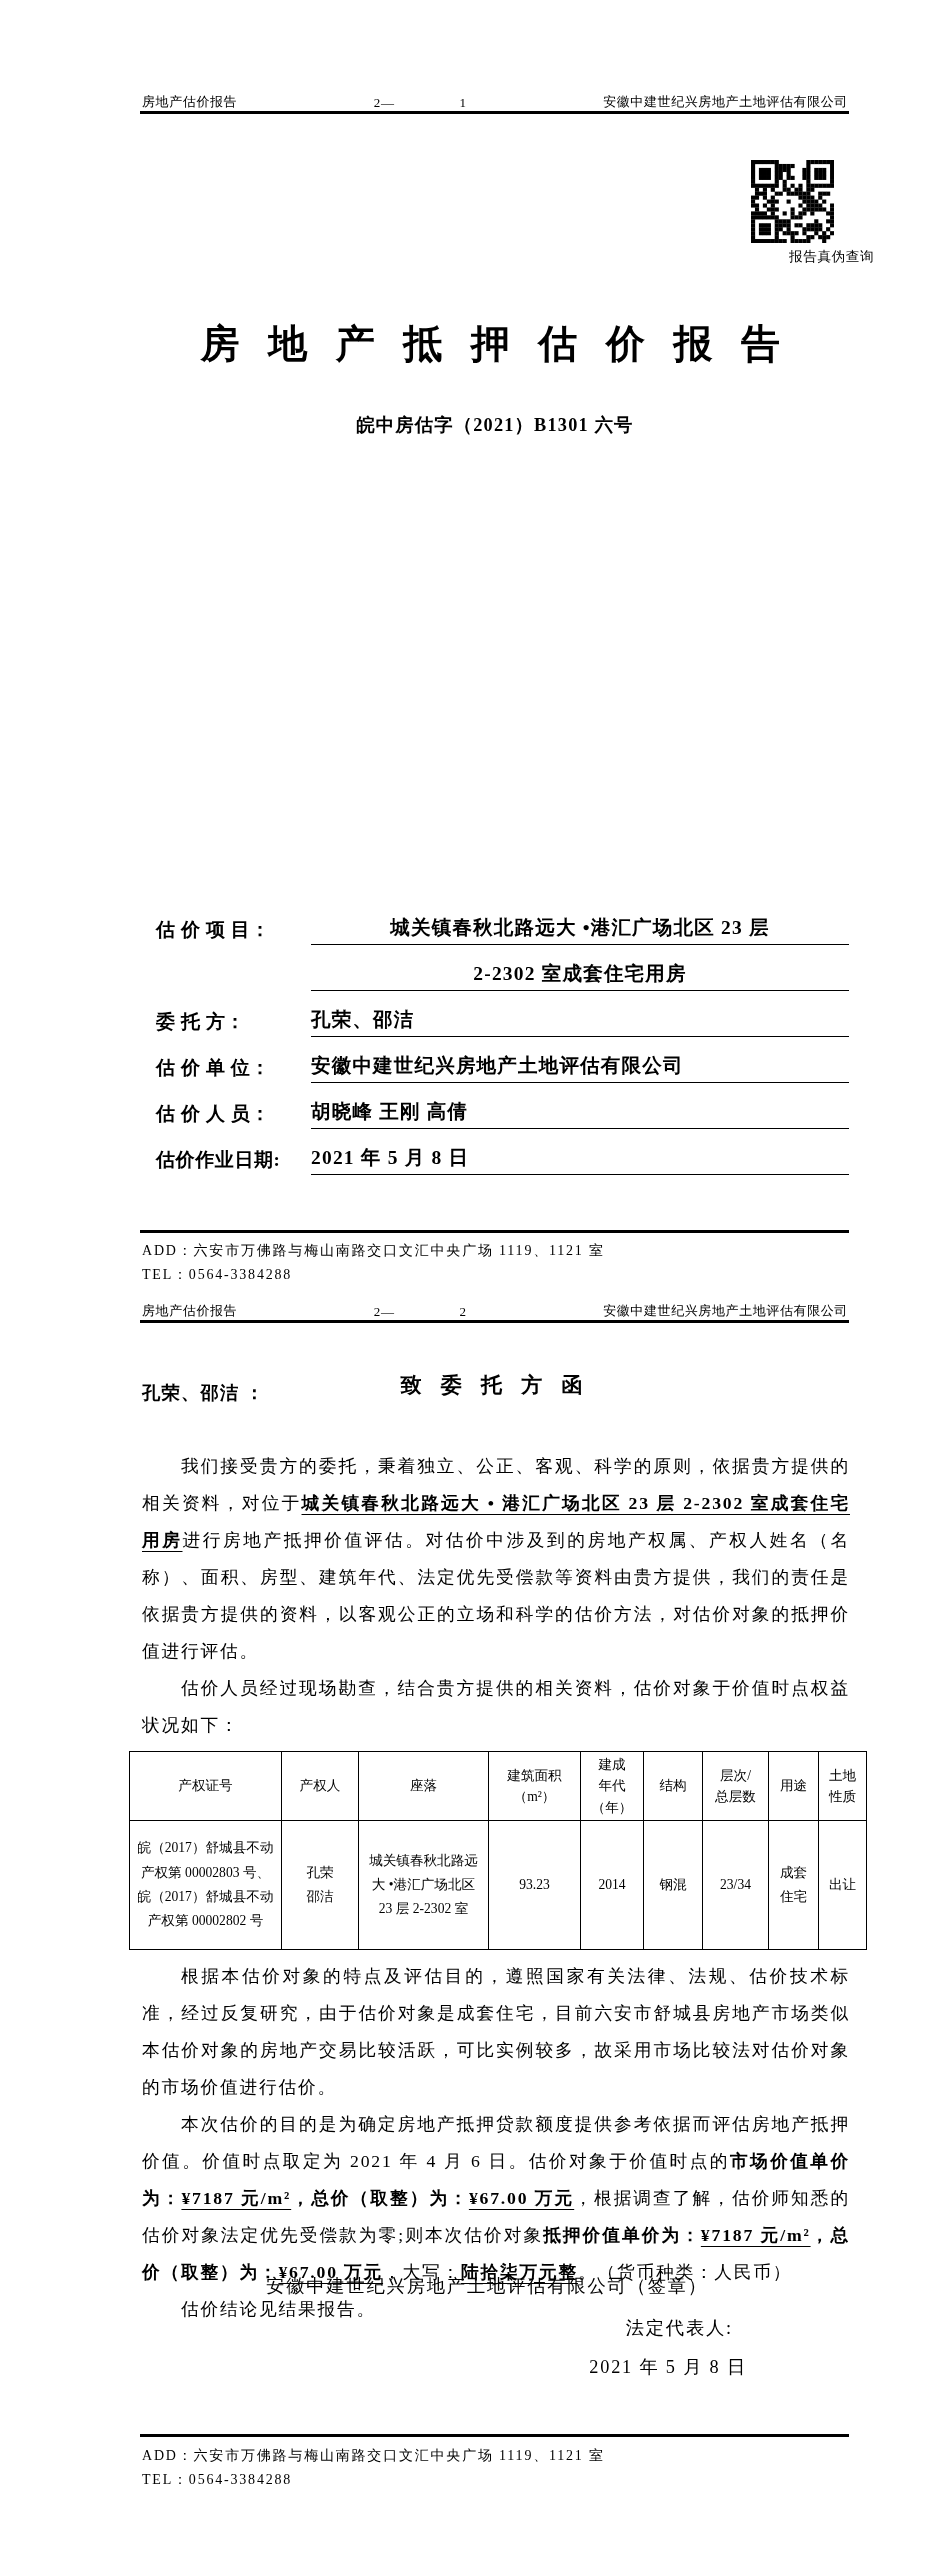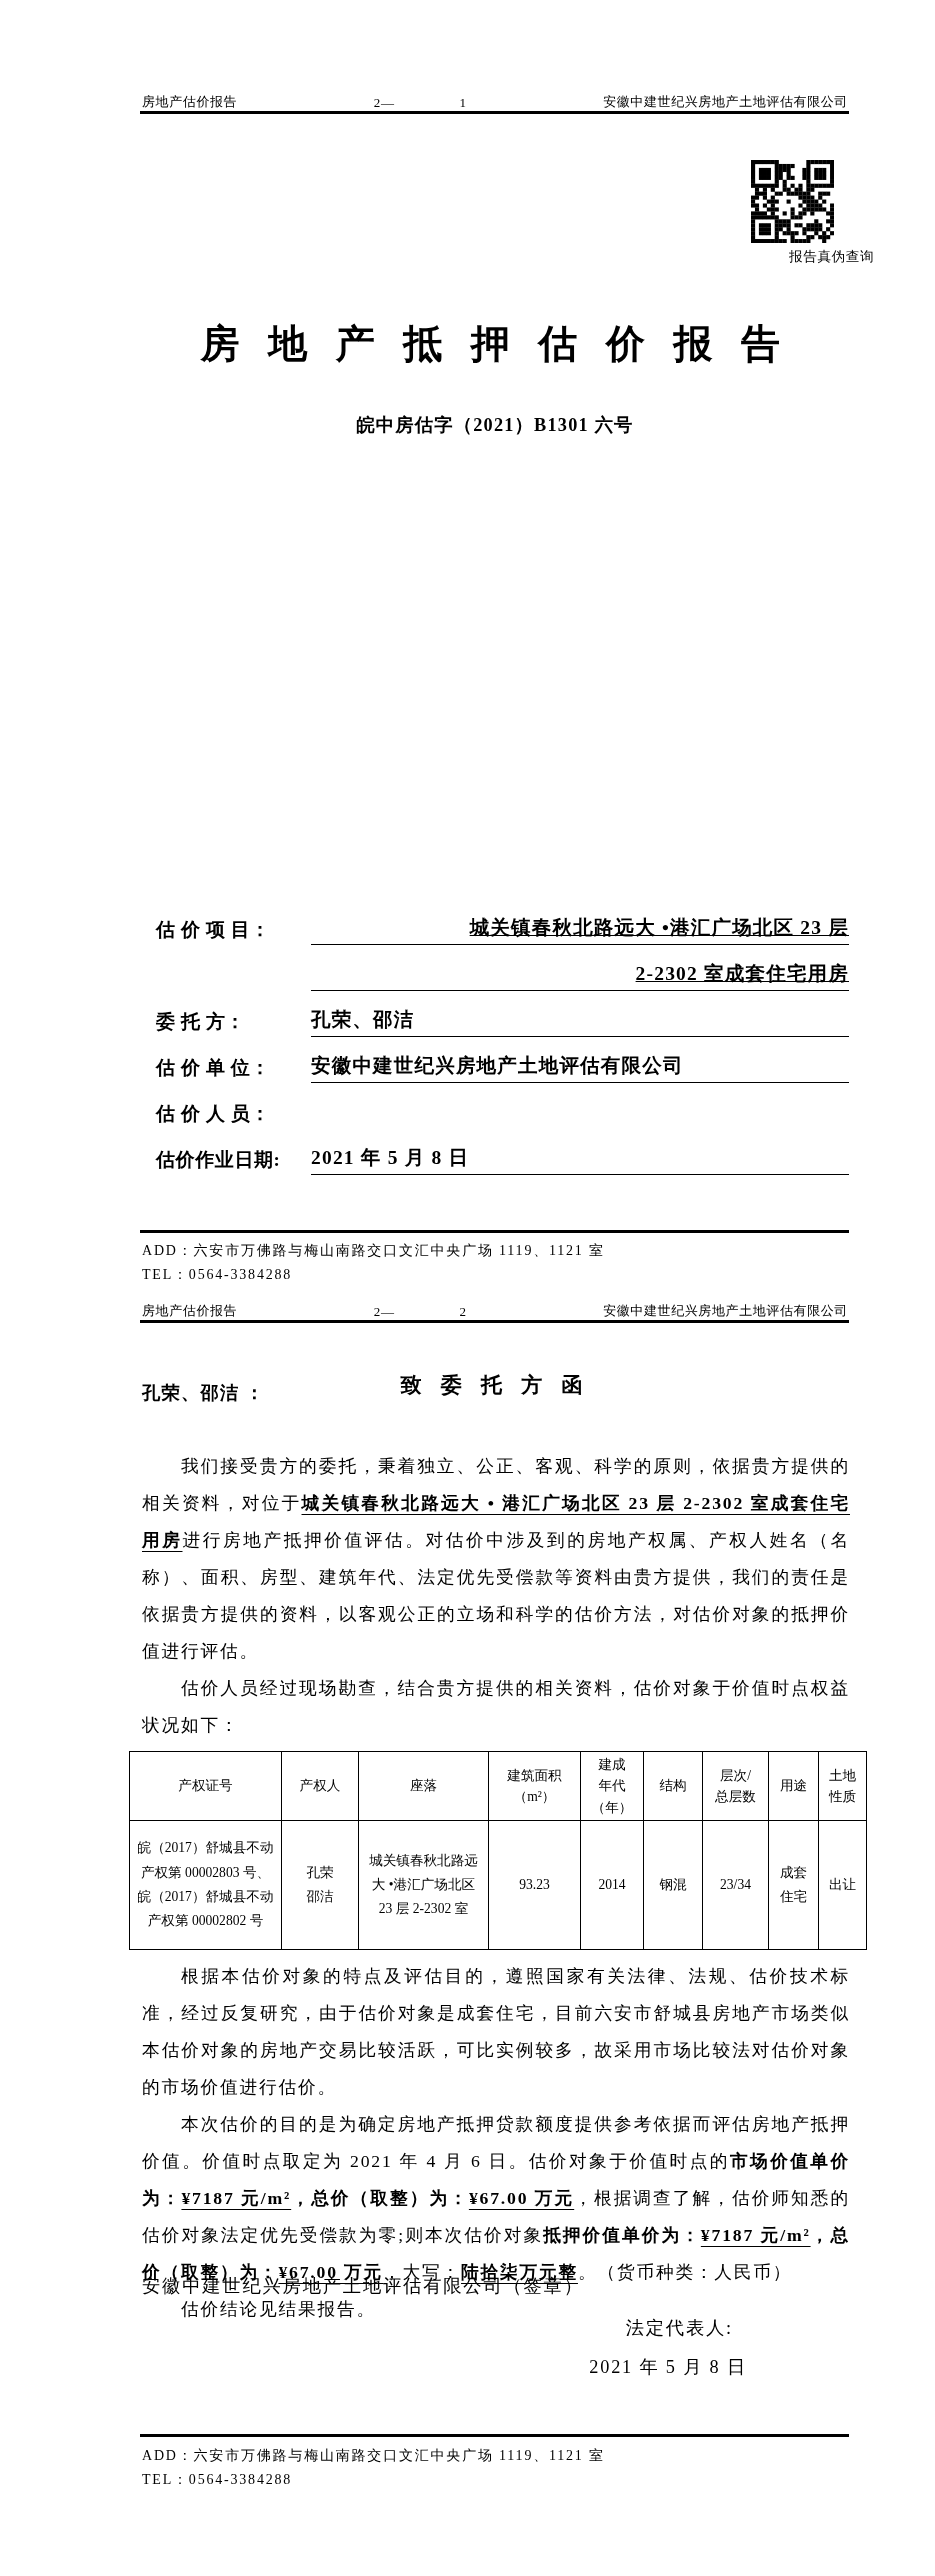--- a/index.html
+++ b/index.html
@@ -32,21 +32,21 @@
   .fields{position:absolute;top:899px;left:143px;right:87px;}
   .frow{display:flex;align-items:flex-end;height:46px;}
   .flabel{
     flex:0 0 155px;font-weight:bold;font-size:19px;white-space:nowrap;
     padding-bottom:2.4px;letter-spacing:0.6px;margin-left:13px;
   }
   .fval{
     flex:1;border-bottom:1.8px solid #000;font-weight:bold;font-size:19.5px;
     text-align:left;padding-bottom:3.5px;letter-spacing:1.2px;white-space:nowrap;
   }
-  .fval.left{text-align:right;text-decoration:underline;}
+  .fval.left{text-align:center;}
   
   .ftline{position:absolute;left:142px;font-size:14px;letter-spacing:1.8px;white-space:nowrap;}
   
   .letter-title{
     position:absolute;top:1371px;left:142px;right:88px;text-align:center;
     font-size:21px;font-weight:bold;letter-spacing:7px;white-space:nowrap;
   }
   .salutation{position:absolute;top:1380px;left:142px;font-size:18.3px;font-weight:bold;letter-spacing:1.2px;}
   .body2{
     position:absolute;top:1448px;left:142px;width:708px;
@@ -352,20 +352,21 @@
     <div class="frow">
       <span class="flabel">委  托  方：</span>
       <span class="fval">孔荣、邵洁</span>
     </div>
     <div class="frow">
       <span class="flabel">估 价 单 位：</span>
       <span class="fval">安徽中建世纪兴房地产土地评估有限公司</span>
     </div>
     <div class="frow">
       <span class="flabel">估 价 人 员：</span>
+      <span class="fval">胡晓峰    王刚    高倩</span>
     </div>
     <div class="frow">
       <span class="flabel">估价作业日期:</span>
       <span class="fval">2021 年 5 月 8 日</span>
     </div>
   </div>
 
   <div class="hrule" style="top:1230px;"></div>
   <div class="ftline" style="top:1242px;">ADD：六安市万佛路与梅山南路交口文汇中央广场 1119、1121 室</div>
   <div class="ftline" style="top:1266px;">TEL：0564-3384288</div>
@@ -430,21 +431,21 @@
         <td>出让</td>
       </tr>
     </tbody>
       </table>
 
     <p>根据本估价对象的特点及评估目的，遵照国家有关法律、法规、估价技术标准，经过反复研究，由于估价对象是成套住宅，目前六安市舒城县房地产市场类似本估价对象的房地产交易比较活跃，可比实例较多，故采用市场比较法对估价对象的市场价值进行估价。</p>
     <p><span>本次估价的目的是为确定房地产抵押贷款额度提供参考依据而评估房地产抵押价值。价值时点取定为 2021 年 4 月 6 日。估价对象于价值时点的</span><span class="b">市场价值单价为：</span><span class="b u">¥7187 元/m²</span><span class="b">，总价（取整）为：</span><span class="b u">¥67.00 万元</span><span>，根据调查了解，估价师知悉的估价对象法定优先受偿款为零;则本次估价对象</span><span class="b">抵押价值单价为：</span><span class="b u">¥7187 元/m²</span><span class="b">，总价（取整）为：</span><span class="b u">¥67.00 万元</span><span>，大写：</span><span class="b u">陆拾柒万元整</span><span>。（货币种类：人民币）</span></p>
     <p>估价结论见结果报告。</p>
   </div>
 
-  <div class="sig" style="top:2273px;left:142px;right:104px;text-align:left;">安徽中建世纪兴房地产土地评估有限公司（签章）</div>
+  <div class="sig" style="top:2273px;left:142px;right:104px;text-align:center;">安徽中建世纪兴房地产土地评估有限公司（签章）</div>
   <div class="sig" style="top:2315px;right:203px;">法定代表人:</div>
   <div class="sig" style="top:2354px;right:189px;">2021 年 5 月 8 日</div>
 
   <div class="hrule" style="top:2434px;"></div>
   <div class="ftline" style="top:2447px;">ADD：六安市万佛路与梅山南路交口文汇中央广场 1119、1121 室</div>
   <div class="ftline" style="top:2471px;">TEL：0564-3384288</div>
 
 </div>
 
 

